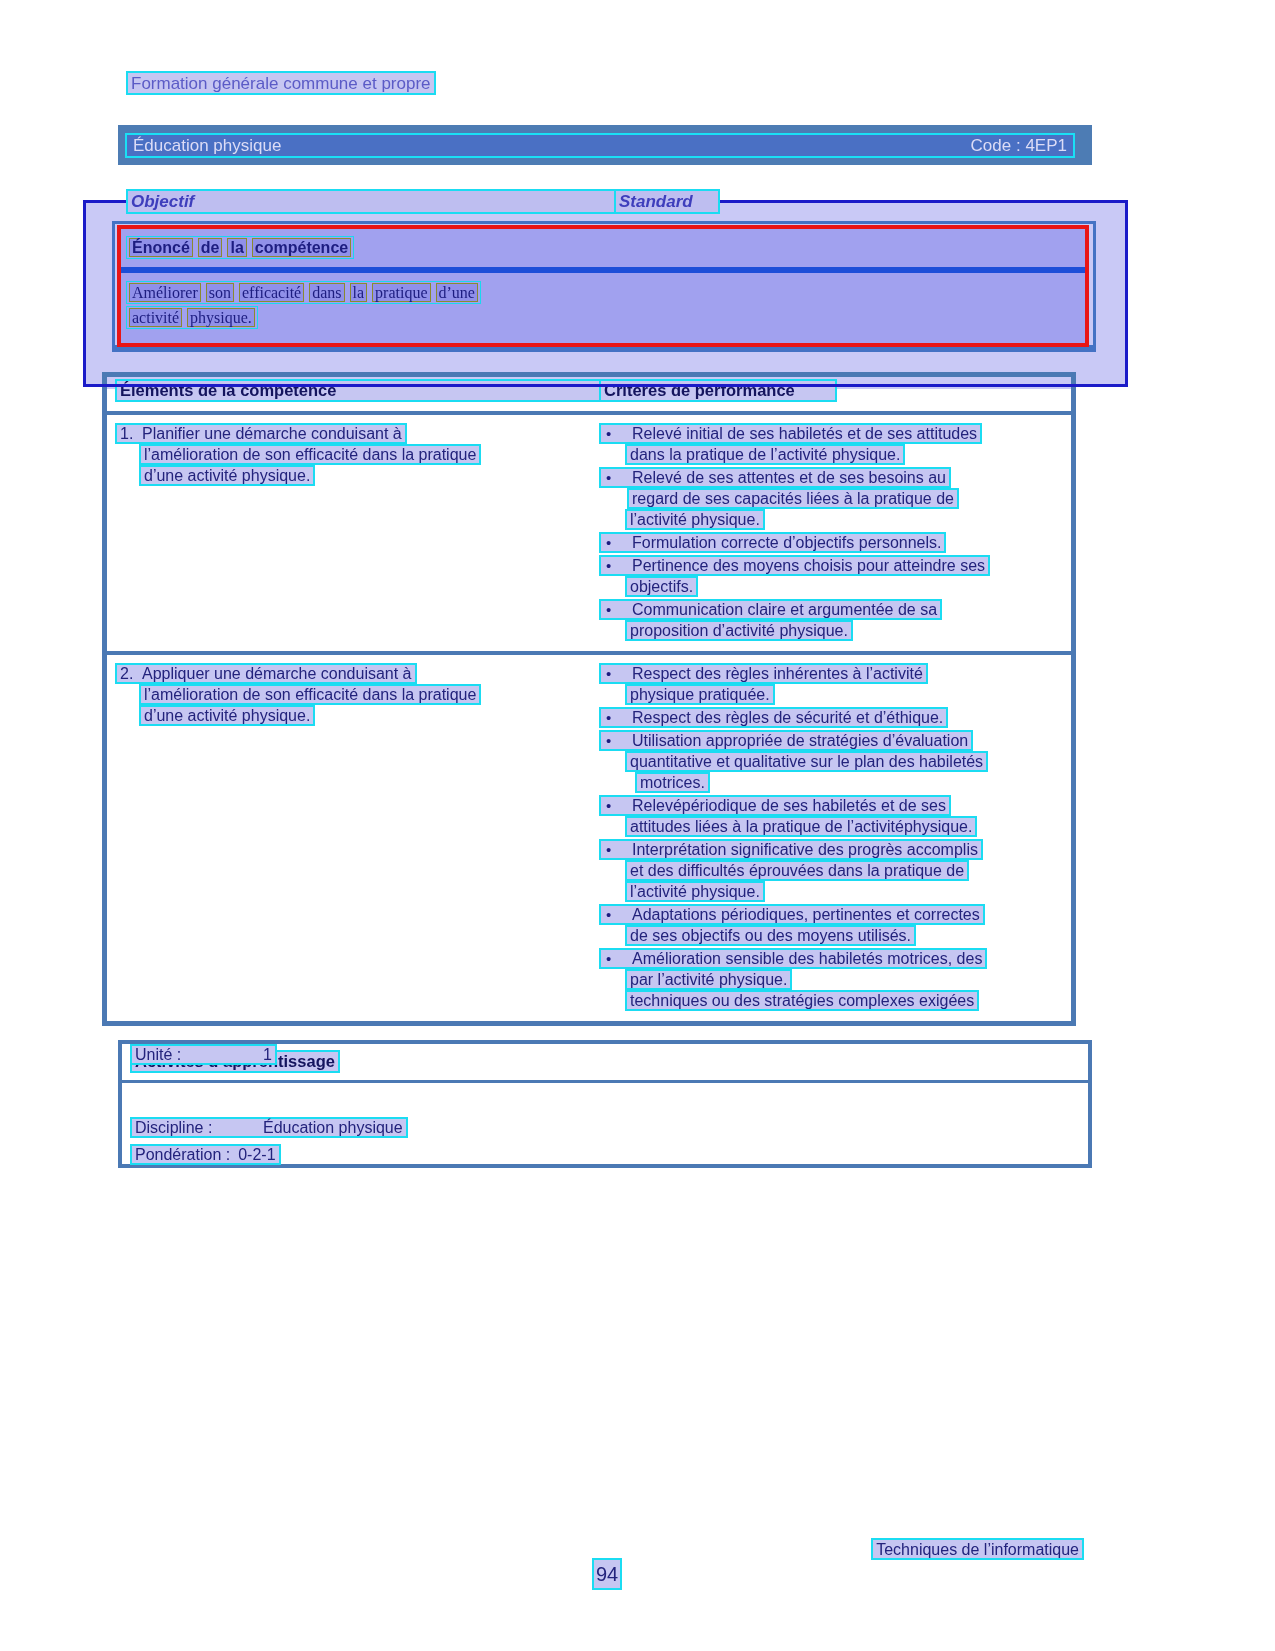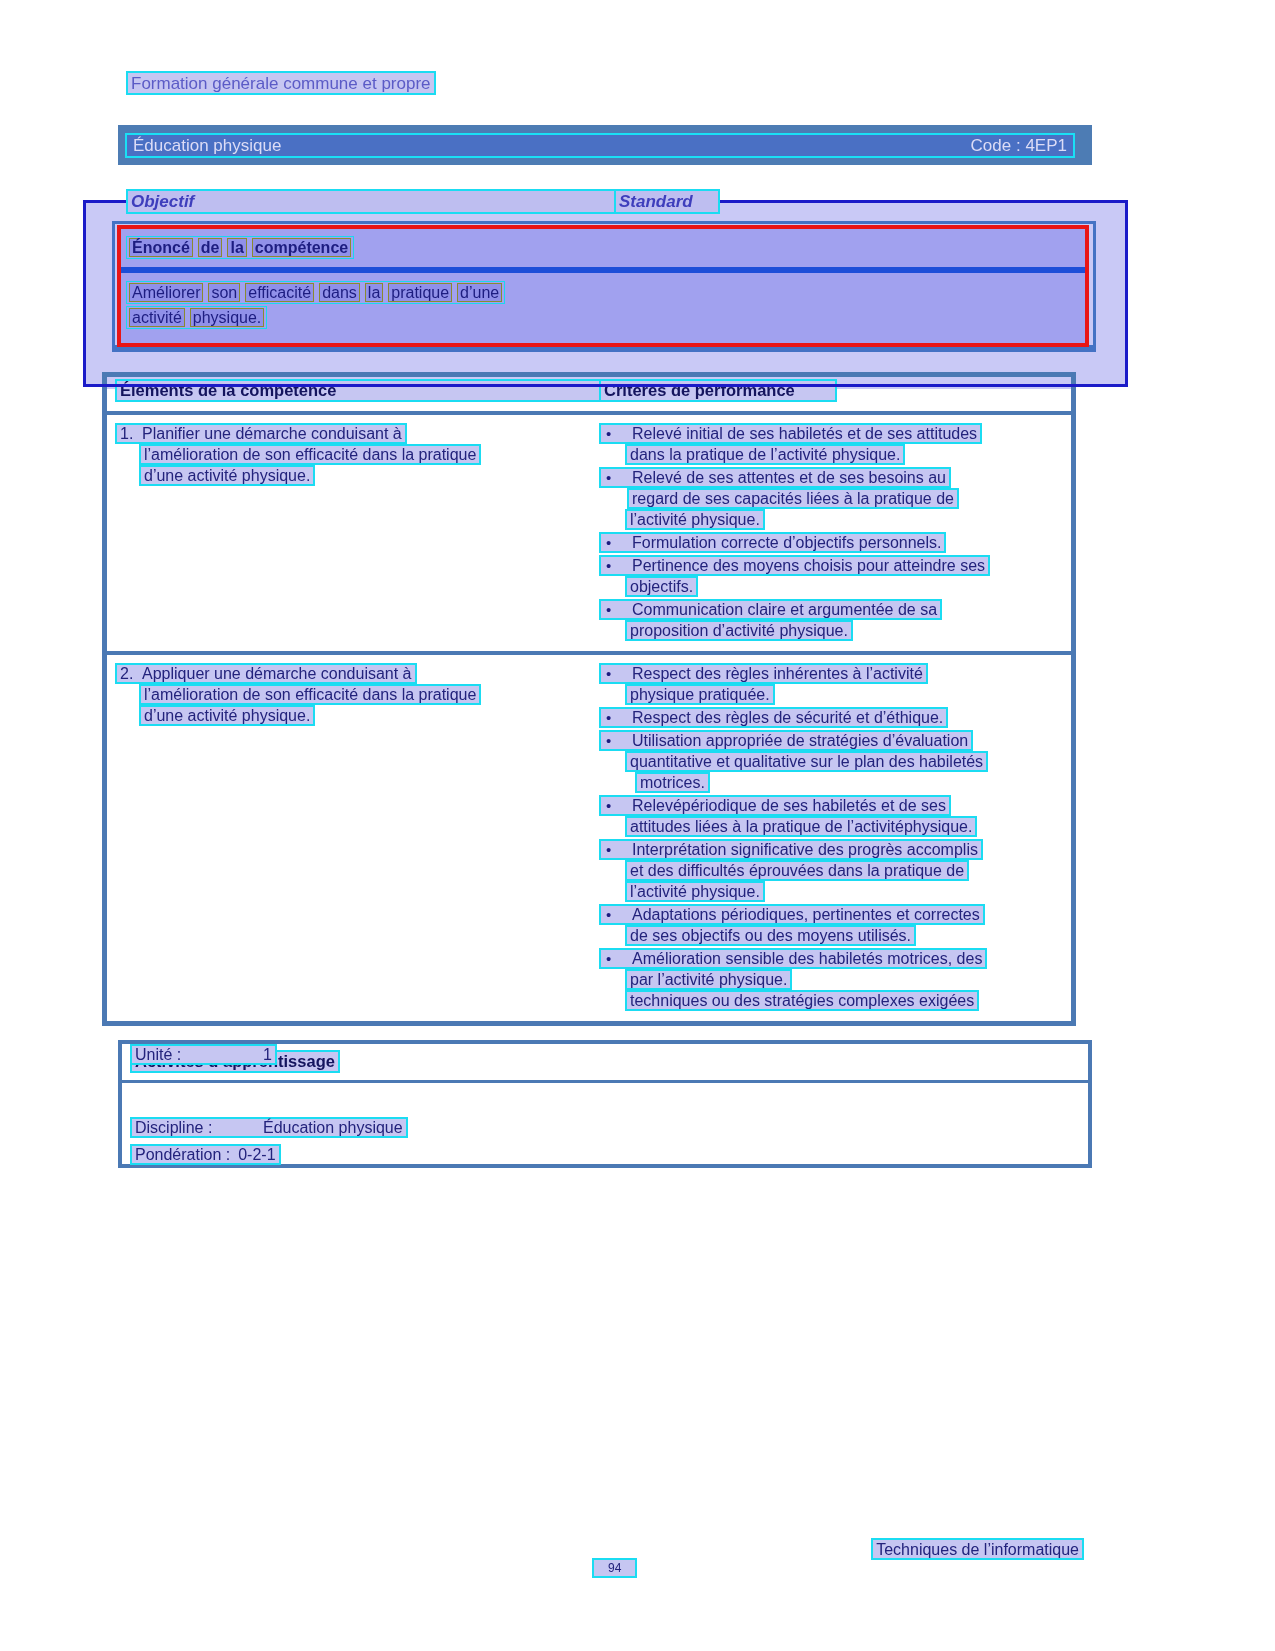--- a/index.html
+++ b/index.html
@@ -28,21 +28,21 @@
             font-size:17px;color:#3e3ebc;background:#bebef0;z-index:5;}
   .obj-l{left:126px;width:490px;}
   .obj-r{left:614px;width:106px;}
 
   
   .enonce-cell{position:absolute;left:112px;top:221px;width:984px;height:131px;box-sizing:border-box;
                border:3px solid #4472c4;border-bottom-width:7px;z-index:4;}
   .redbox{position:absolute;left:117px;top:225px;width:972px;height:122px;box-sizing:border-box;
           background:#a1a1ef;border:4px solid #e91515;z-index:6;}
   .enonce-head{border-bottom:6px solid #1d4ed8;padding:5px 0 8px 5px;}
-  .enonce-body{padding:6px 0 0 5px;}
+  .enonce-body{padding:6px 0 0 5px;font-family:Liberation Serif, serif;}
   .wline{display:inline-flex;gap:5px;border:1px solid #19d8ee;padding:1px 2px;margin:2px 0 0 0;}
   .wd{background:#9090e9;border:1px solid #8a8a30;padding:0 2px;font-size:16px;
       line-height:17px;color:#1d1d80;white-space:nowrap;}
   .wd.b{font-weight:bold;}
 
   
   .ctable{position:absolute;left:102px;top:372px;width:974px;box-sizing:border-box;
           border:5px solid #4b79b4;background:#ffffff;z-index:10;}
   .thead{position:relative;height:34px;
          background:linear-gradient(to bottom,#cacaf6 0,#cacaf6 12px,#ffffff 12px);}
@@ -64,21 +64,21 @@
   .act-title{position:absolute;left:8px;top:6px;height:23px;font-weight:bold;color:#14145e;font-size:16.5px;}
   .actdiv{position:absolute;left:0;top:36px;width:100%;height:3px;background:#4b79b4;}
   .act-row{position:absolute;left:8px;height:21px;border-radius:10px;}
   .act-row:nth-of-type(1){top:46px;}
   .act-row:nth-of-type(2){top:73px;}
   .act-row:nth-of-type(3){top:100px;}
   .act-label{display:inline-block;min-width:128px;}
   .act-label.nofix{min-width:0;margin-right:8px;}
 
   .footer-label{position:absolute;right:191px;top:1538px;height:22px;}
-  .pagenum{position:absolute;left:592px;top:1558px;height:20px;font-size:12px;padding:0 14px;}
+  .pagenum{position:absolute;left:592px;top:1558px;height:32px;font-size:20px;padding:0 2px;}
 </style>
 </head>
 <body>
 
 <div class="page">
 
   <span class="hl toplabel">Formation générale commune et propre</span>
 
   <div class="headerbar">
     <div class="hb-inner">

